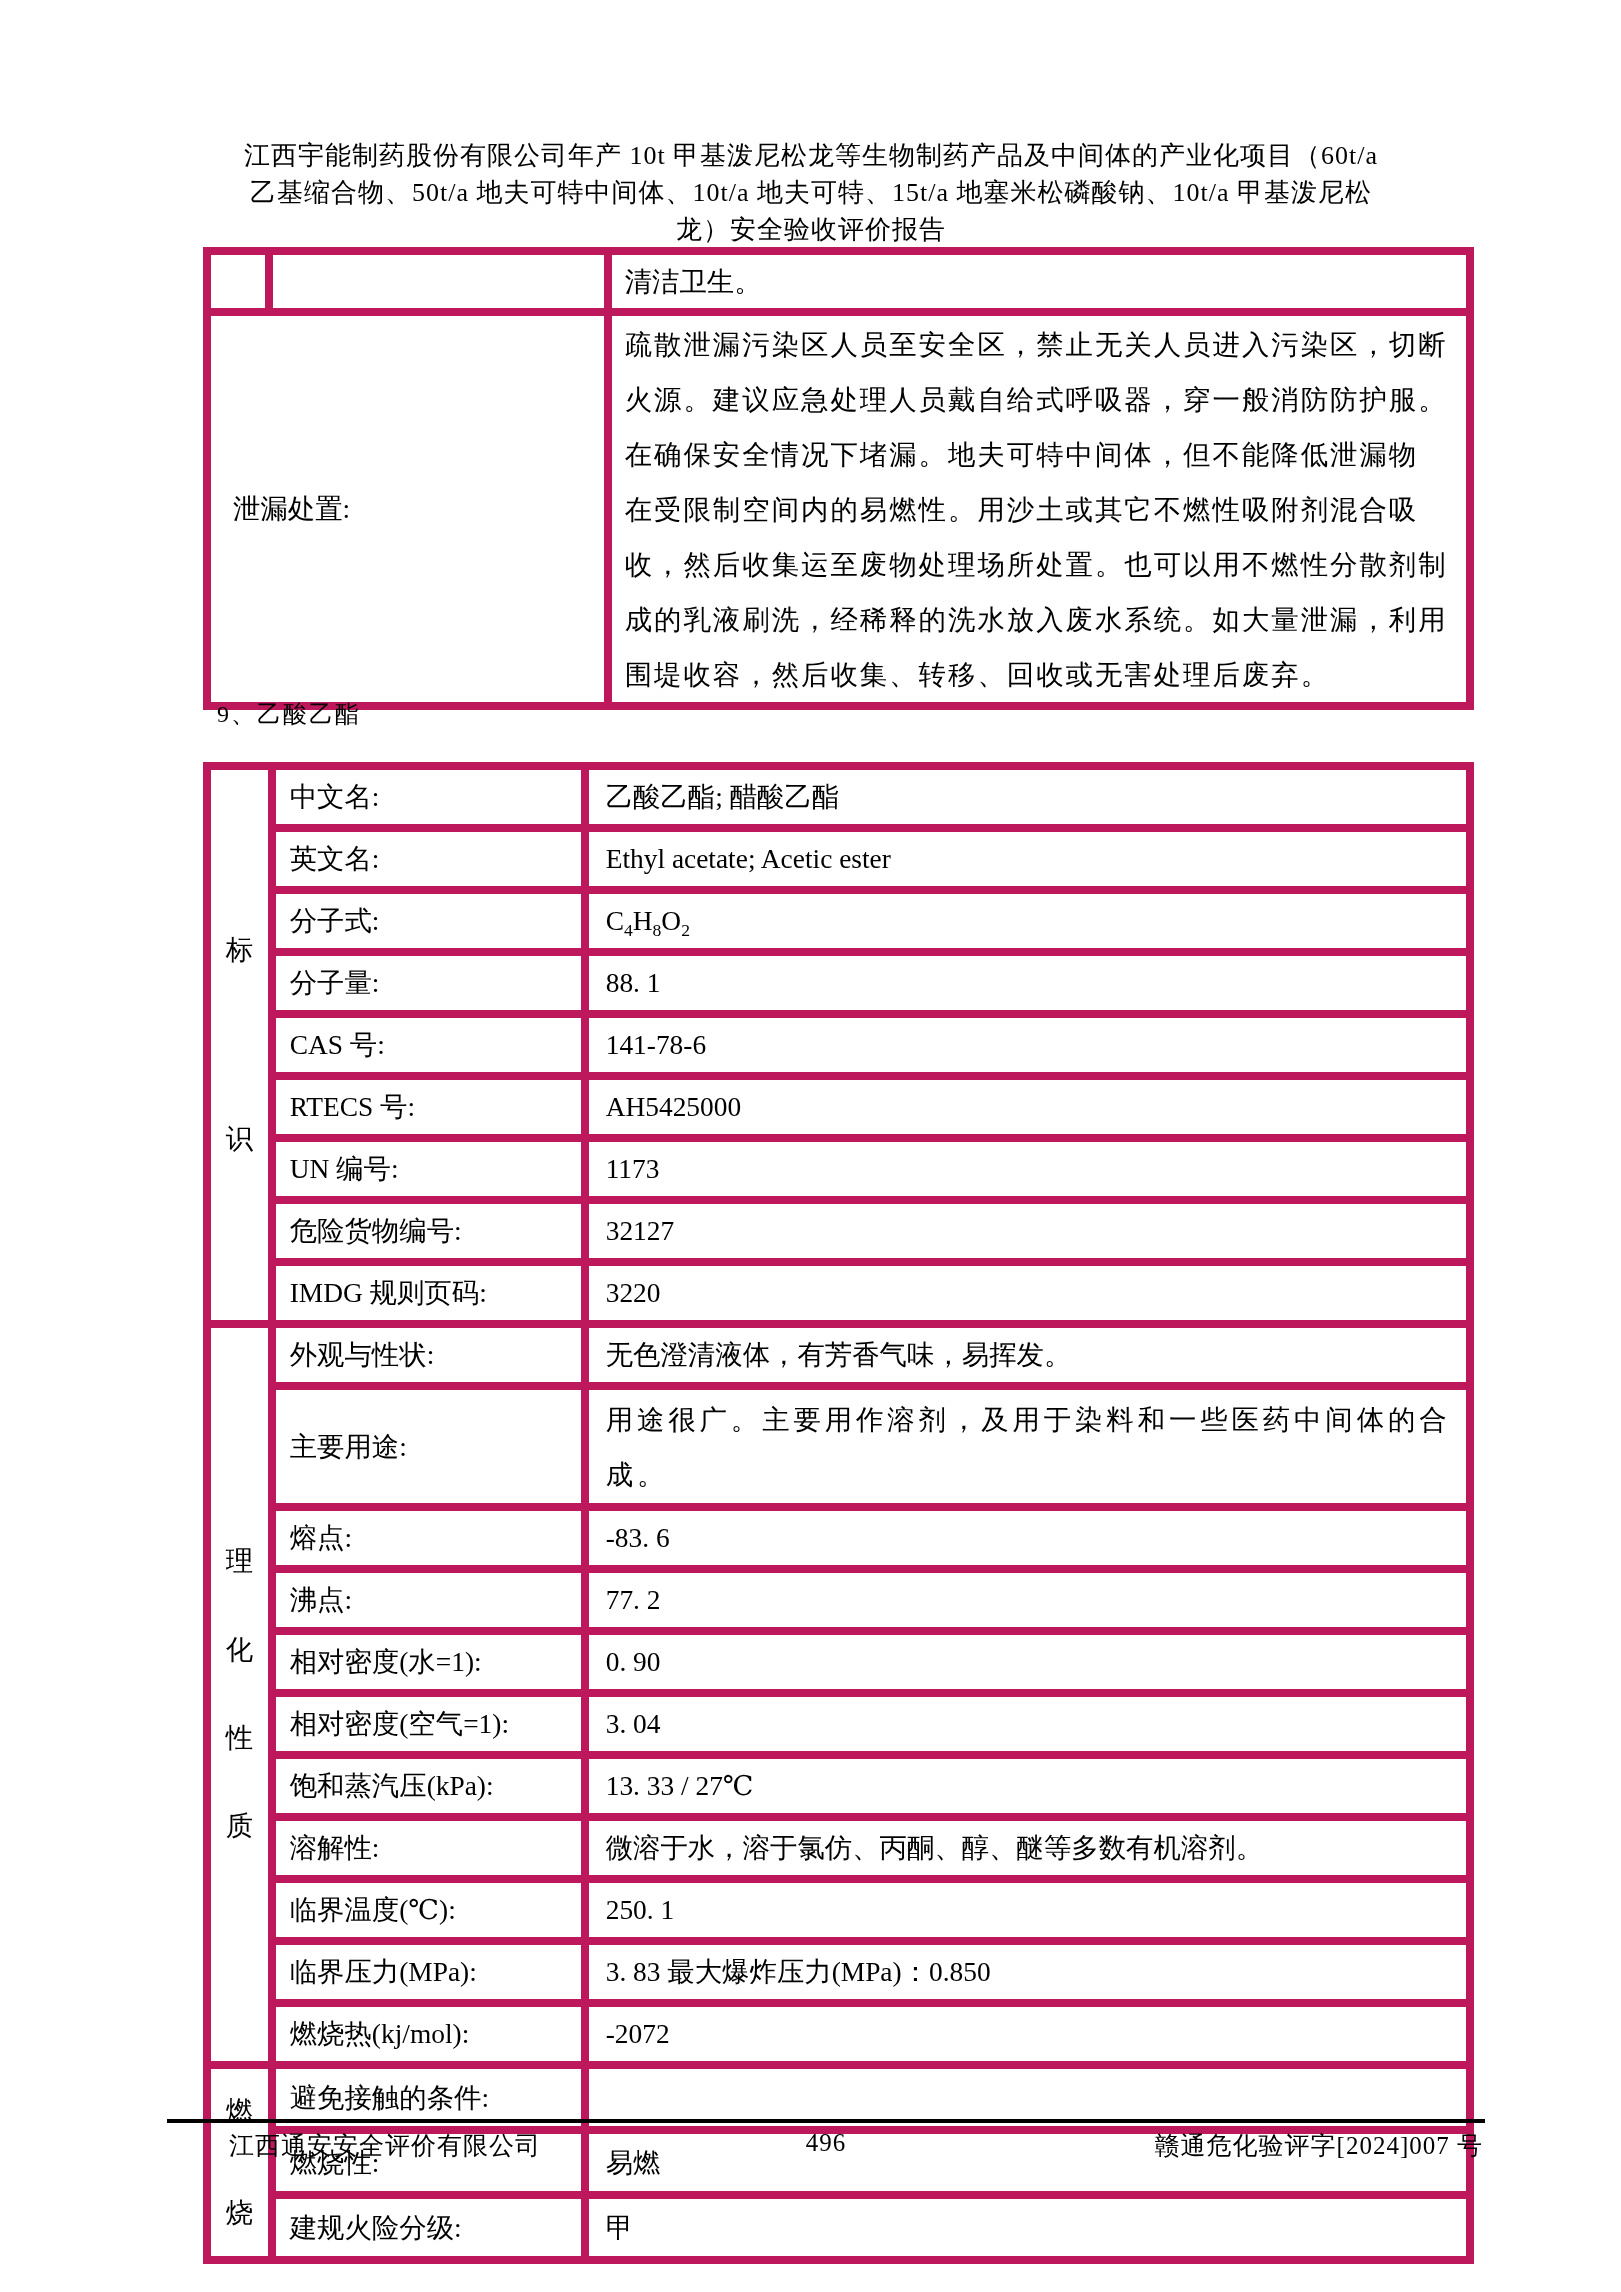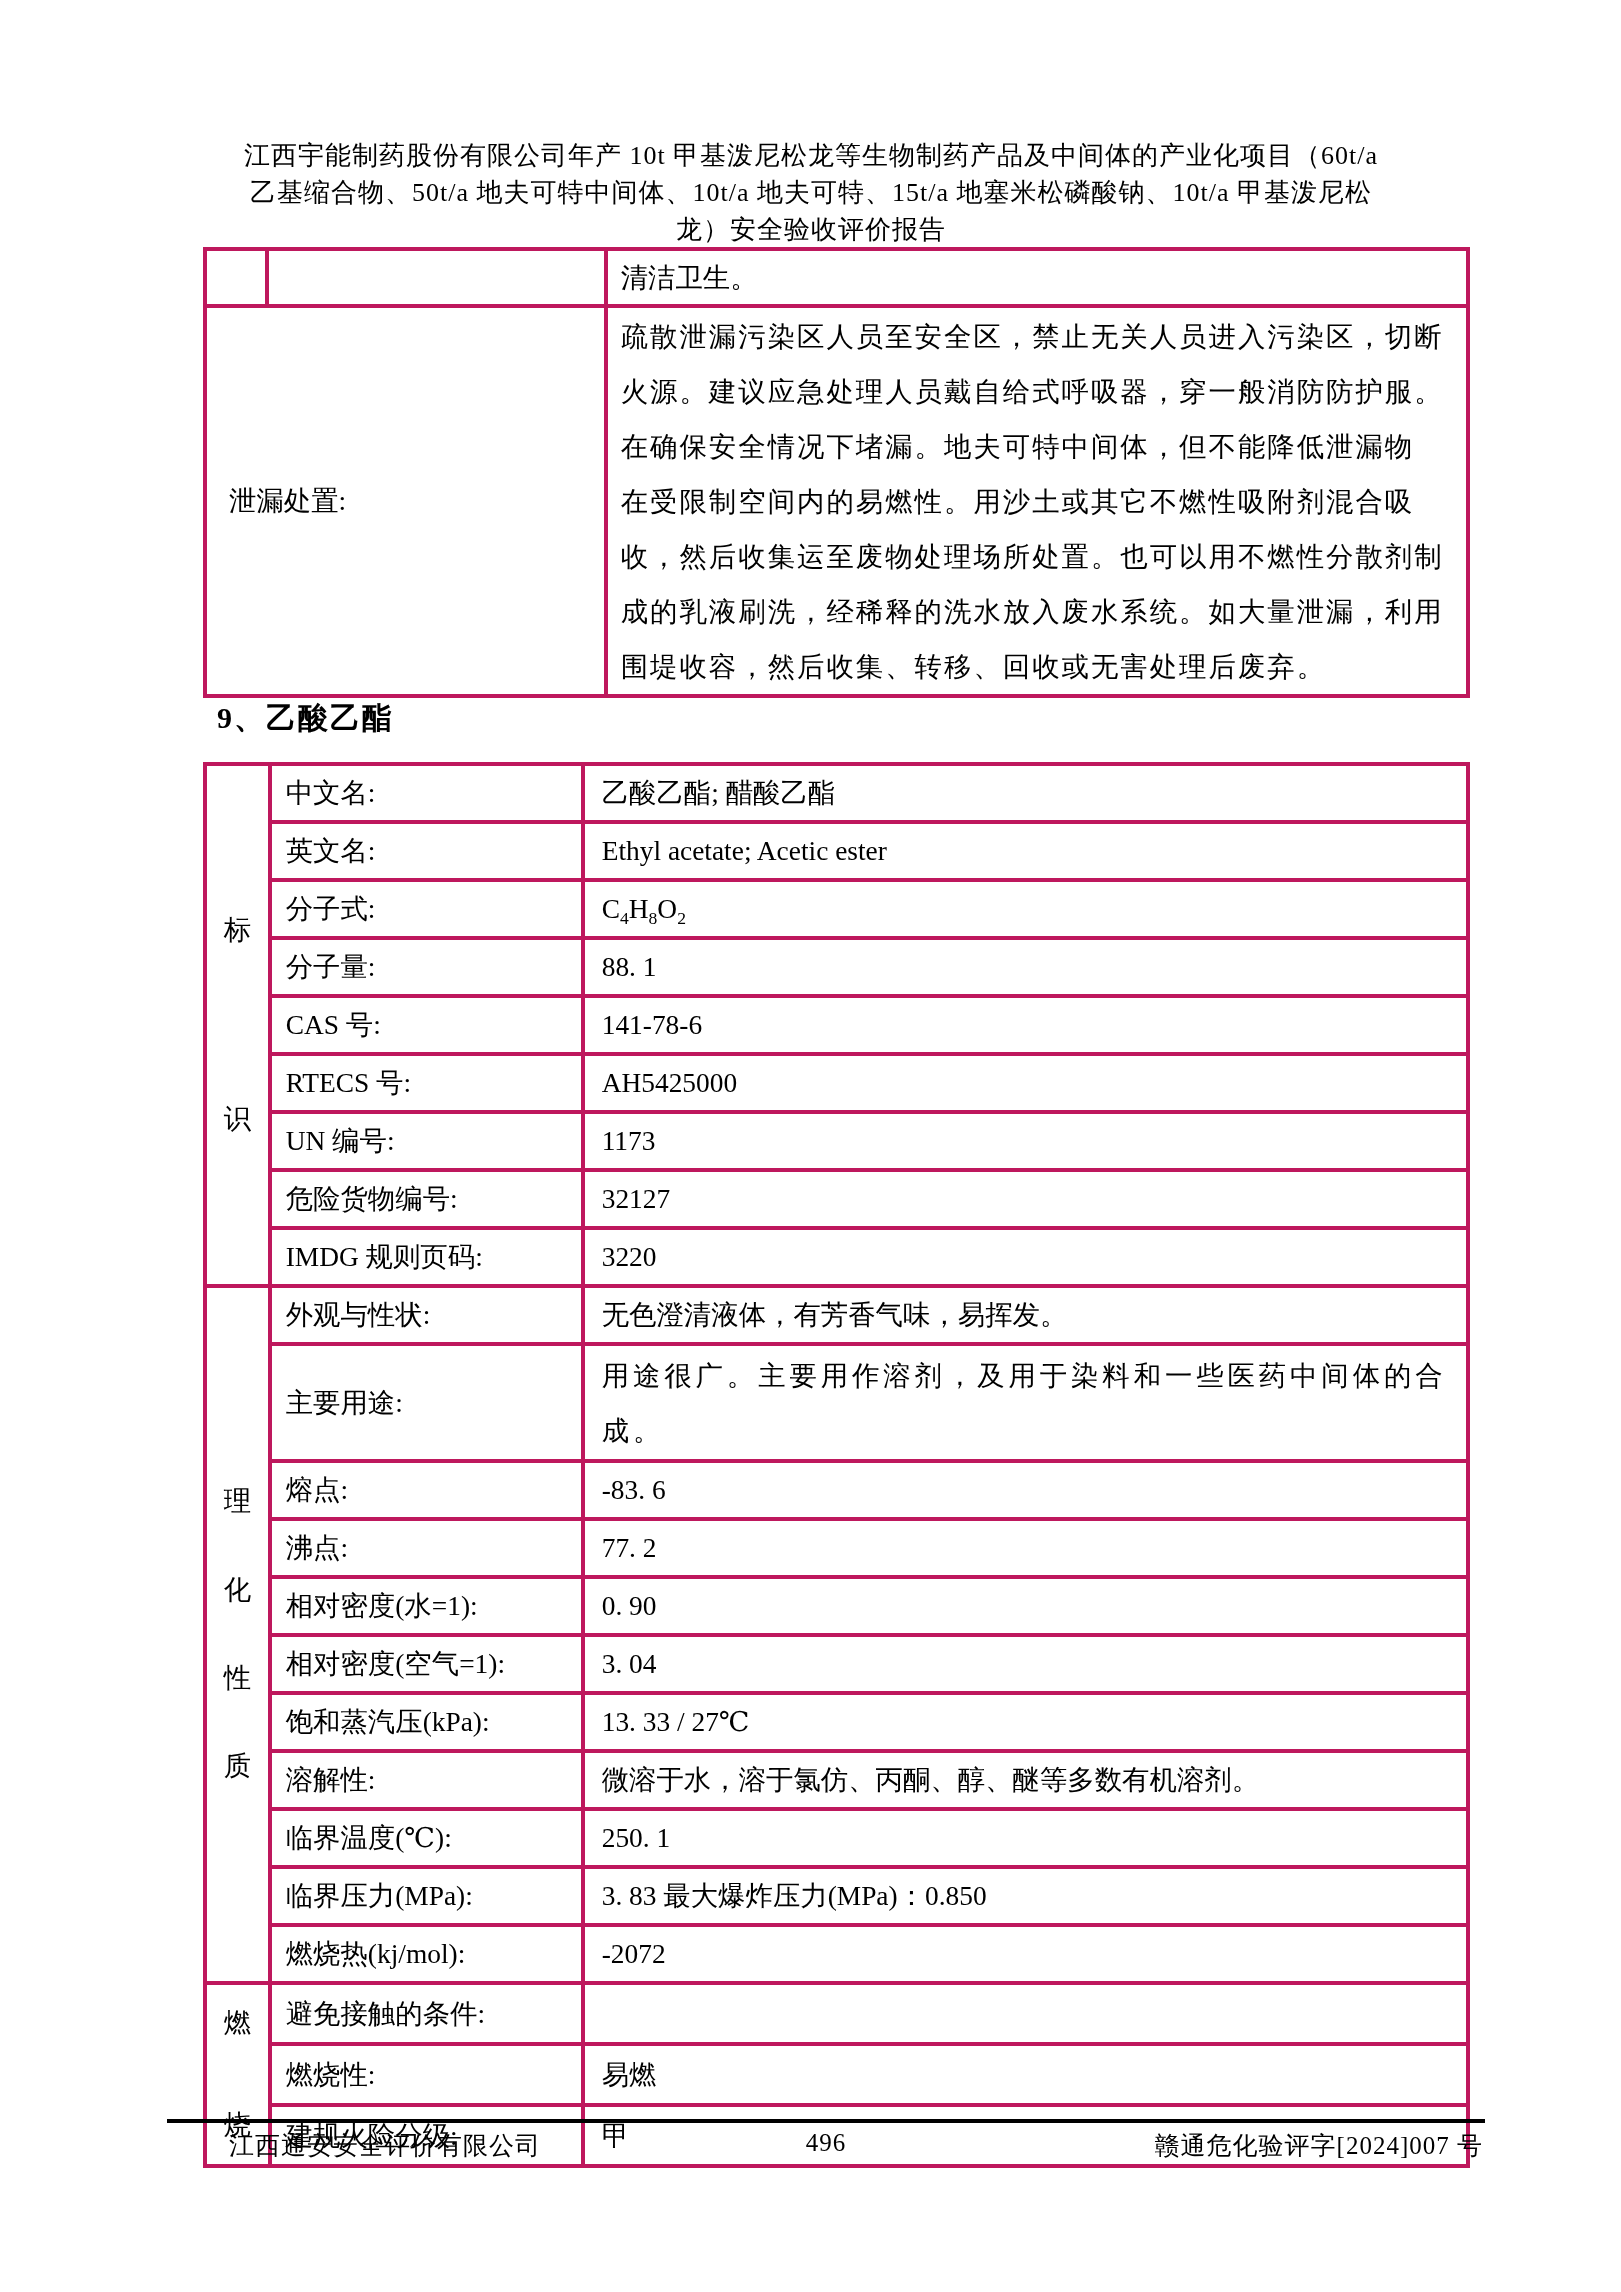--- a/index.html
+++ b/index.html
@@ -12,38 +12,38 @@
     overflow:hidden;
   }
   
   .doc-header{
     position:absolute;left:137px;top:137px;width:1348px;
     text-align:center;font-size:26px;line-height:37px;
     letter-spacing:1px;
   }
   
   table{border-collapse:collapse;table-layout:fixed;}
-  td{border:4px solid #be185d;padding:0;vertical-align:middle;
+  td{border:8px solid #be185d;padding:0;vertical-align:middle;
      font-size:27.4px;overflow:hidden;}
   
   .t1{position:absolute;left:203px;top:247px;width:1262px;
       border:2px solid #000;border-top:4.9px solid #000;}
   .t1 .c-a{width:62px;}
   .t1 .c-b{width:339px;}
   .t1 .c-c{width:862px;}
   .t1 .row1 td{height:53px;}
   .t1 .cell-pad{padding-left:12.7px;}
   .t1 .label-cell{padding-left:22px;height:382px;}
   .t1 .para{padding:1px 9.8px 0 12.7px;}
   .t1 .pline{height:55px;display:flex;align-items:center;
        letter-spacing:2px;white-space:nowrap;}
   
   .sec-heading{
     position:absolute;left:217px;top:698px;
-    font-size:30px;font-weight:bold;letter-spacing:2px;
+    font-size:24px;font-weight:normal;letter-spacing:2px;
   }
   
   .t2{position:absolute;left:203px;top:762px;width:1262px;
       border:2px solid #000;}
   .t2 .c-group{width:65px;}
   .t2 .c-label{width:313px;}
   .t2 .c-value{width:885px;}
   .t2 td.lab{padding-left:13.7px;}
   .t2 td.val{padding-left:16.7px;}
   .t2 tr.r td{height:54px;}

